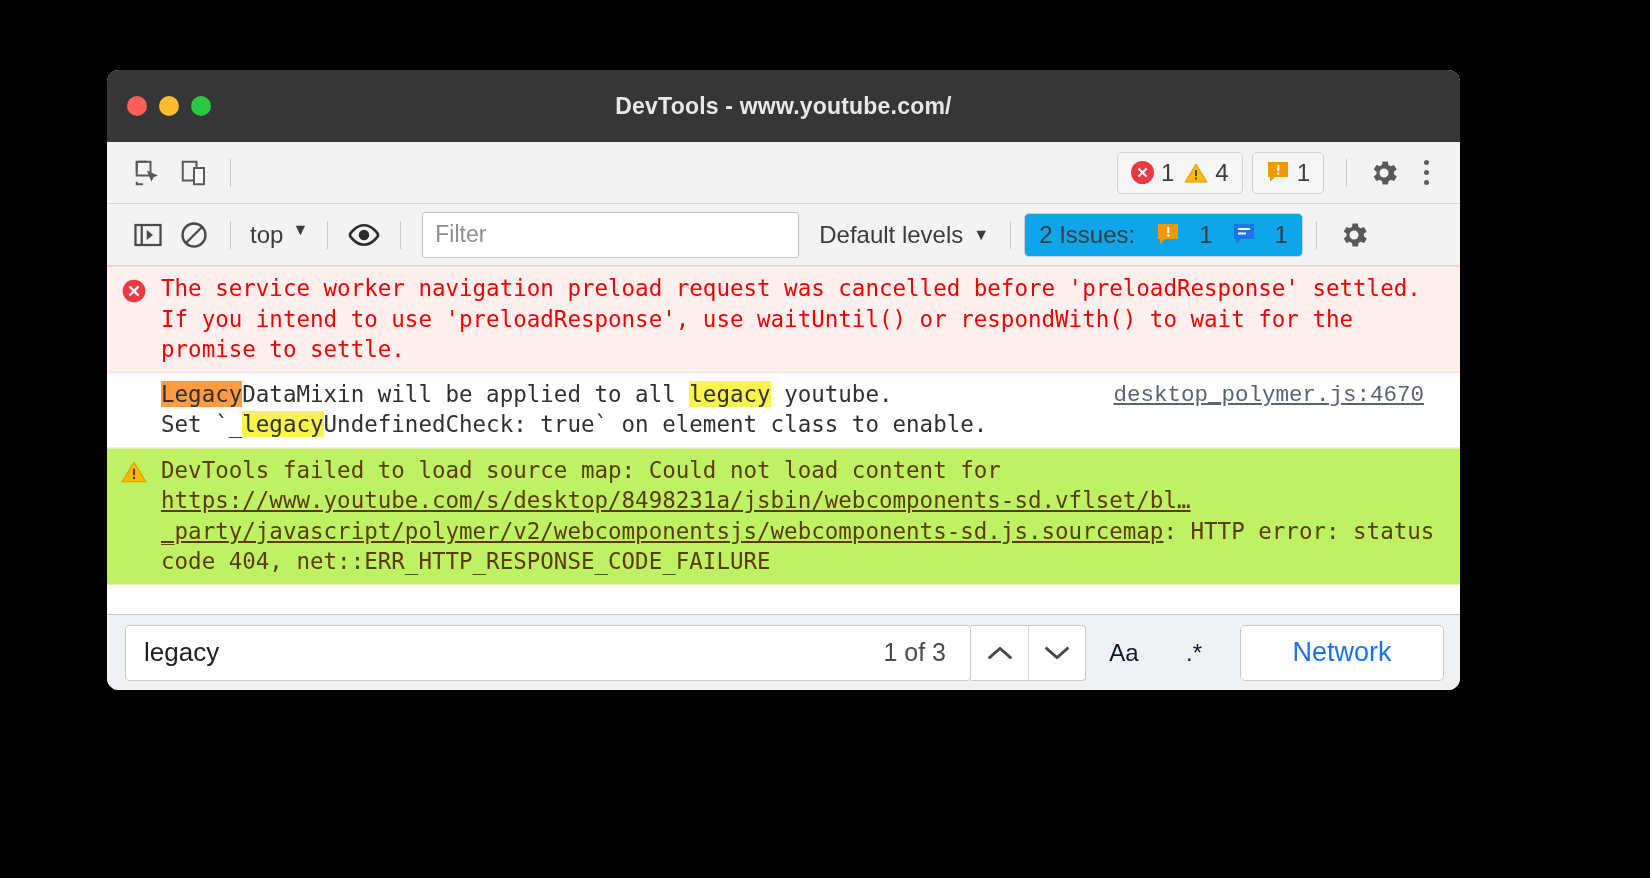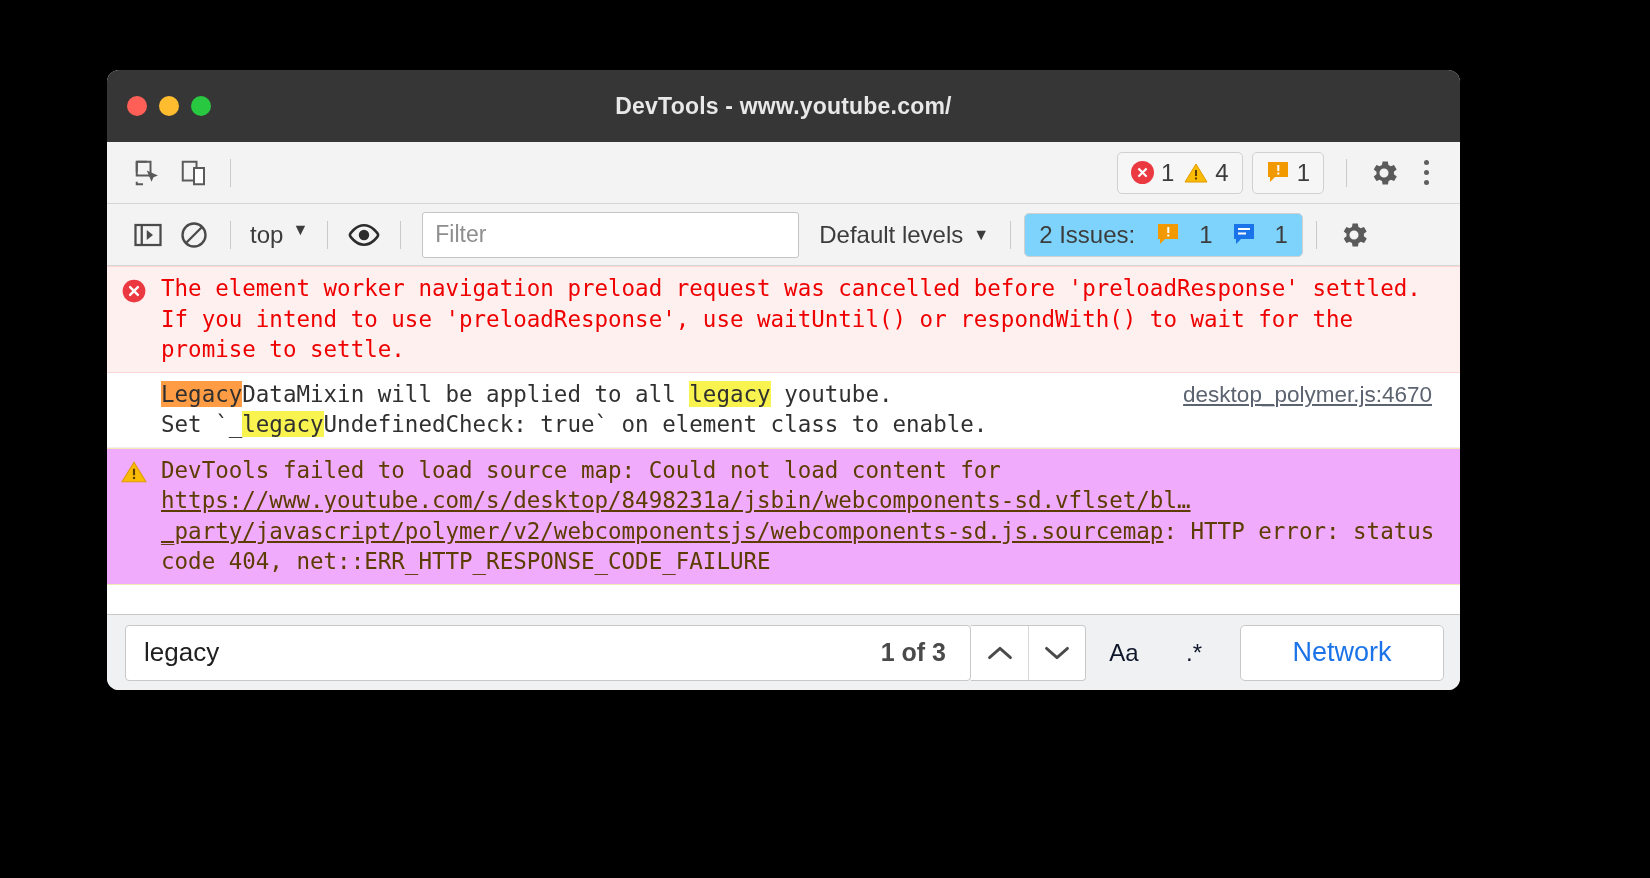--- a/index.html
+++ b/index.html
@@ -185,21 +185,21 @@
     font-size: 24px; color: #3c3c3c;
     padding: 0 8px;
     white-space: nowrap;
   }
   .issues-box {
     display: flex; align-items: center; gap: 19px;
     border: 1px solid #d0d0d0;
     border-radius: 5px;
     padding: 0 14px;
     height: 44px;
-    background: #7dd3fc;
+    background: #0ea5e9;
     white-space: nowrap;
   }
   .issues-label { font-size: 24px; color: #3c3c3c; margin-right: 2px; }
   .issues-count { font-size: 24px; color: #3c3c3c; }
 
   
   #console-messages {
     flex: 1 1 auto;
     background: #ffffff;
     overflow: hidden;
@@ -217,48 +217,48 @@
     border-top: 1px solid #ffd6d6;
     border-bottom: 1px solid #ffd6d6;
     color: #ef0000;
   }
   .msg-info {
     background: #ffffff;
     color: #303030;
     border-bottom: 1px solid #f0f0f0;
   }
   .msg-warning {
-    background: #f0abfc;
+    background: #bef264;
     border-top: 1px solid #f2e9b5;
     border-bottom: 1px solid #f2e9b5;
     color: #5c3c00;
   }
   .msg-gutter {
     width: 54px;
     flex: 0 0 54px;
     display: flex;
     justify-content: center;
     padding-top: 5px;
   }
   .msg-body {
     flex: 1 1 auto;
     padding-right: 16px;
     white-space: pre-wrap;
     word-break: break-word;
   }
 
   .src-link {
     position: absolute;
-    right: 28px;
+    right: 36px;
     top: 7px;
     font-size: 22.5px;
     color: #5c6370;
     text-decoration: underline;
     white-space: nowrap;
-    font-family: Liberation Sans, sans-serif;
+    font-family: Liberation Mono, monospace;
   }
 
   mark.hl { background: #f8f34f; color: #303030; padding: 0; }
   mark.hl-active { background: #ff9c44; color: #303030; padding: 0; }
   .wlink { text-decoration: underline; color: #5c3c00; }
 
   
   #search-bar {
     height: 76px;
     background: #eff1f3;
@@ -272,21 +272,21 @@
     flex: 1 1 auto;
     height: 56px;
     background: #ffffff;
     border: 1px solid #c8c8c8;
     border-radius: 4px;
     display: flex;
     align-items: center;
     padding: 0 18px;
   }
   #search-value { font-size: 26px; color: #202020; flex: 1 1 auto; font-family:"Liberation Sans", sans-serif; }
-  #search-matches { font-size: 25px; color: #4a4a4a; padding-right: 6px; white-space: nowrap; font-weight: bold; }
+  #search-matches { font-size: 25px; color: #4a4a4a; padding-right: 6px; white-space: nowrap; }
 
   .nav-btns {
     display: flex;
     align-items: center;
     height: 56px;
     border: 1px solid #c8c8c8;
     border-left: none;
     border-radius: 0 4px 4px 0;
     background: #ffffff;
   }
@@ -462,21 +462,21 @@
 
   <div id="console-messages">
 
     <div class="msg msg-error">
       <div class="msg-gutter">
         <svg width="26" height="26" viewBox="0 0 24 24">
           <circle cx="12" cy="12" r="10.5" fill="#eb3941"></circle>
           <path d="M8.4 8.4l7.2 7.2M15.6 8.4l-7.2 7.2" stroke="#ffffff" stroke-width="2.2" stroke-linecap="round"></path>
         </svg>
       </div>
-      <div class="msg-body">The element worker navigation preload request was cancelled before 'preloadResponse' settled. If you intend to use 'preloadResponse', use waitUntil() or respondWith() to wait for the promise to settle.</div>
+      <div class="msg-body">The service worker navigation preload request was cancelled before 'preloadResponse' settled. If you intend to use 'preloadResponse', use waitUntil() or respondWith() to wait for the promise to settle.</div>
     </div>
 
     <div class="msg msg-info">
       <div class="msg-gutter"></div>
       <div class="msg-body"><mark class="hl-active">Legacy</mark><span>DataMixin will be applied to all </span><mark class="hl">legacy</mark><span> youtube.</span>
 <span>Set `_</span><mark class="hl">legacy</mark><span>UndefinedCheck: true` on element class to enable.</span></div>
       <a class="src-link">desktop_polymer.js:4670</a>
     </div>
 
     <div class="msg msg-warning">

